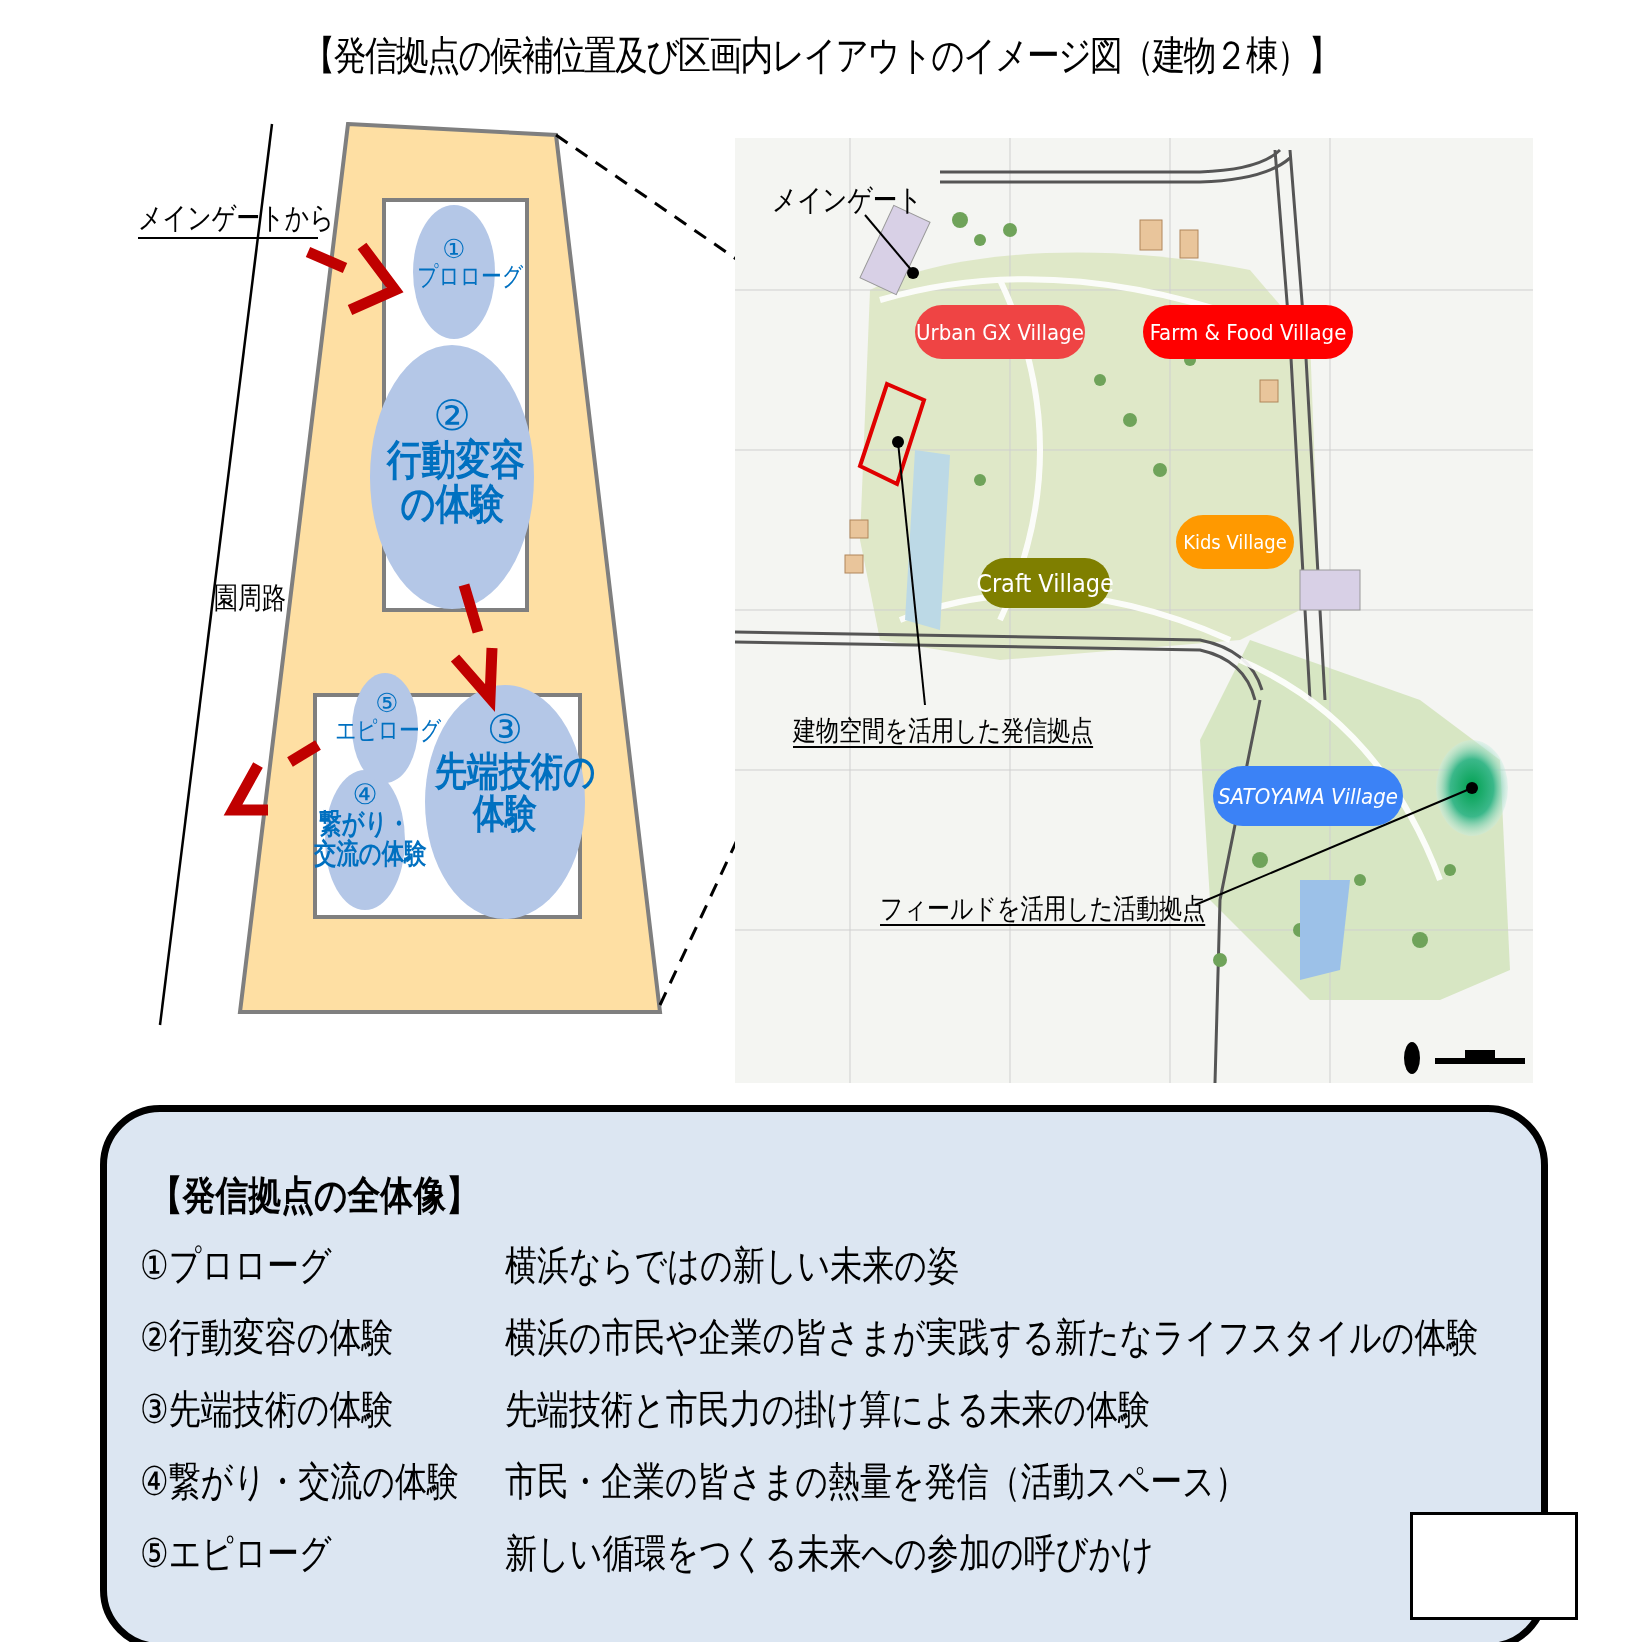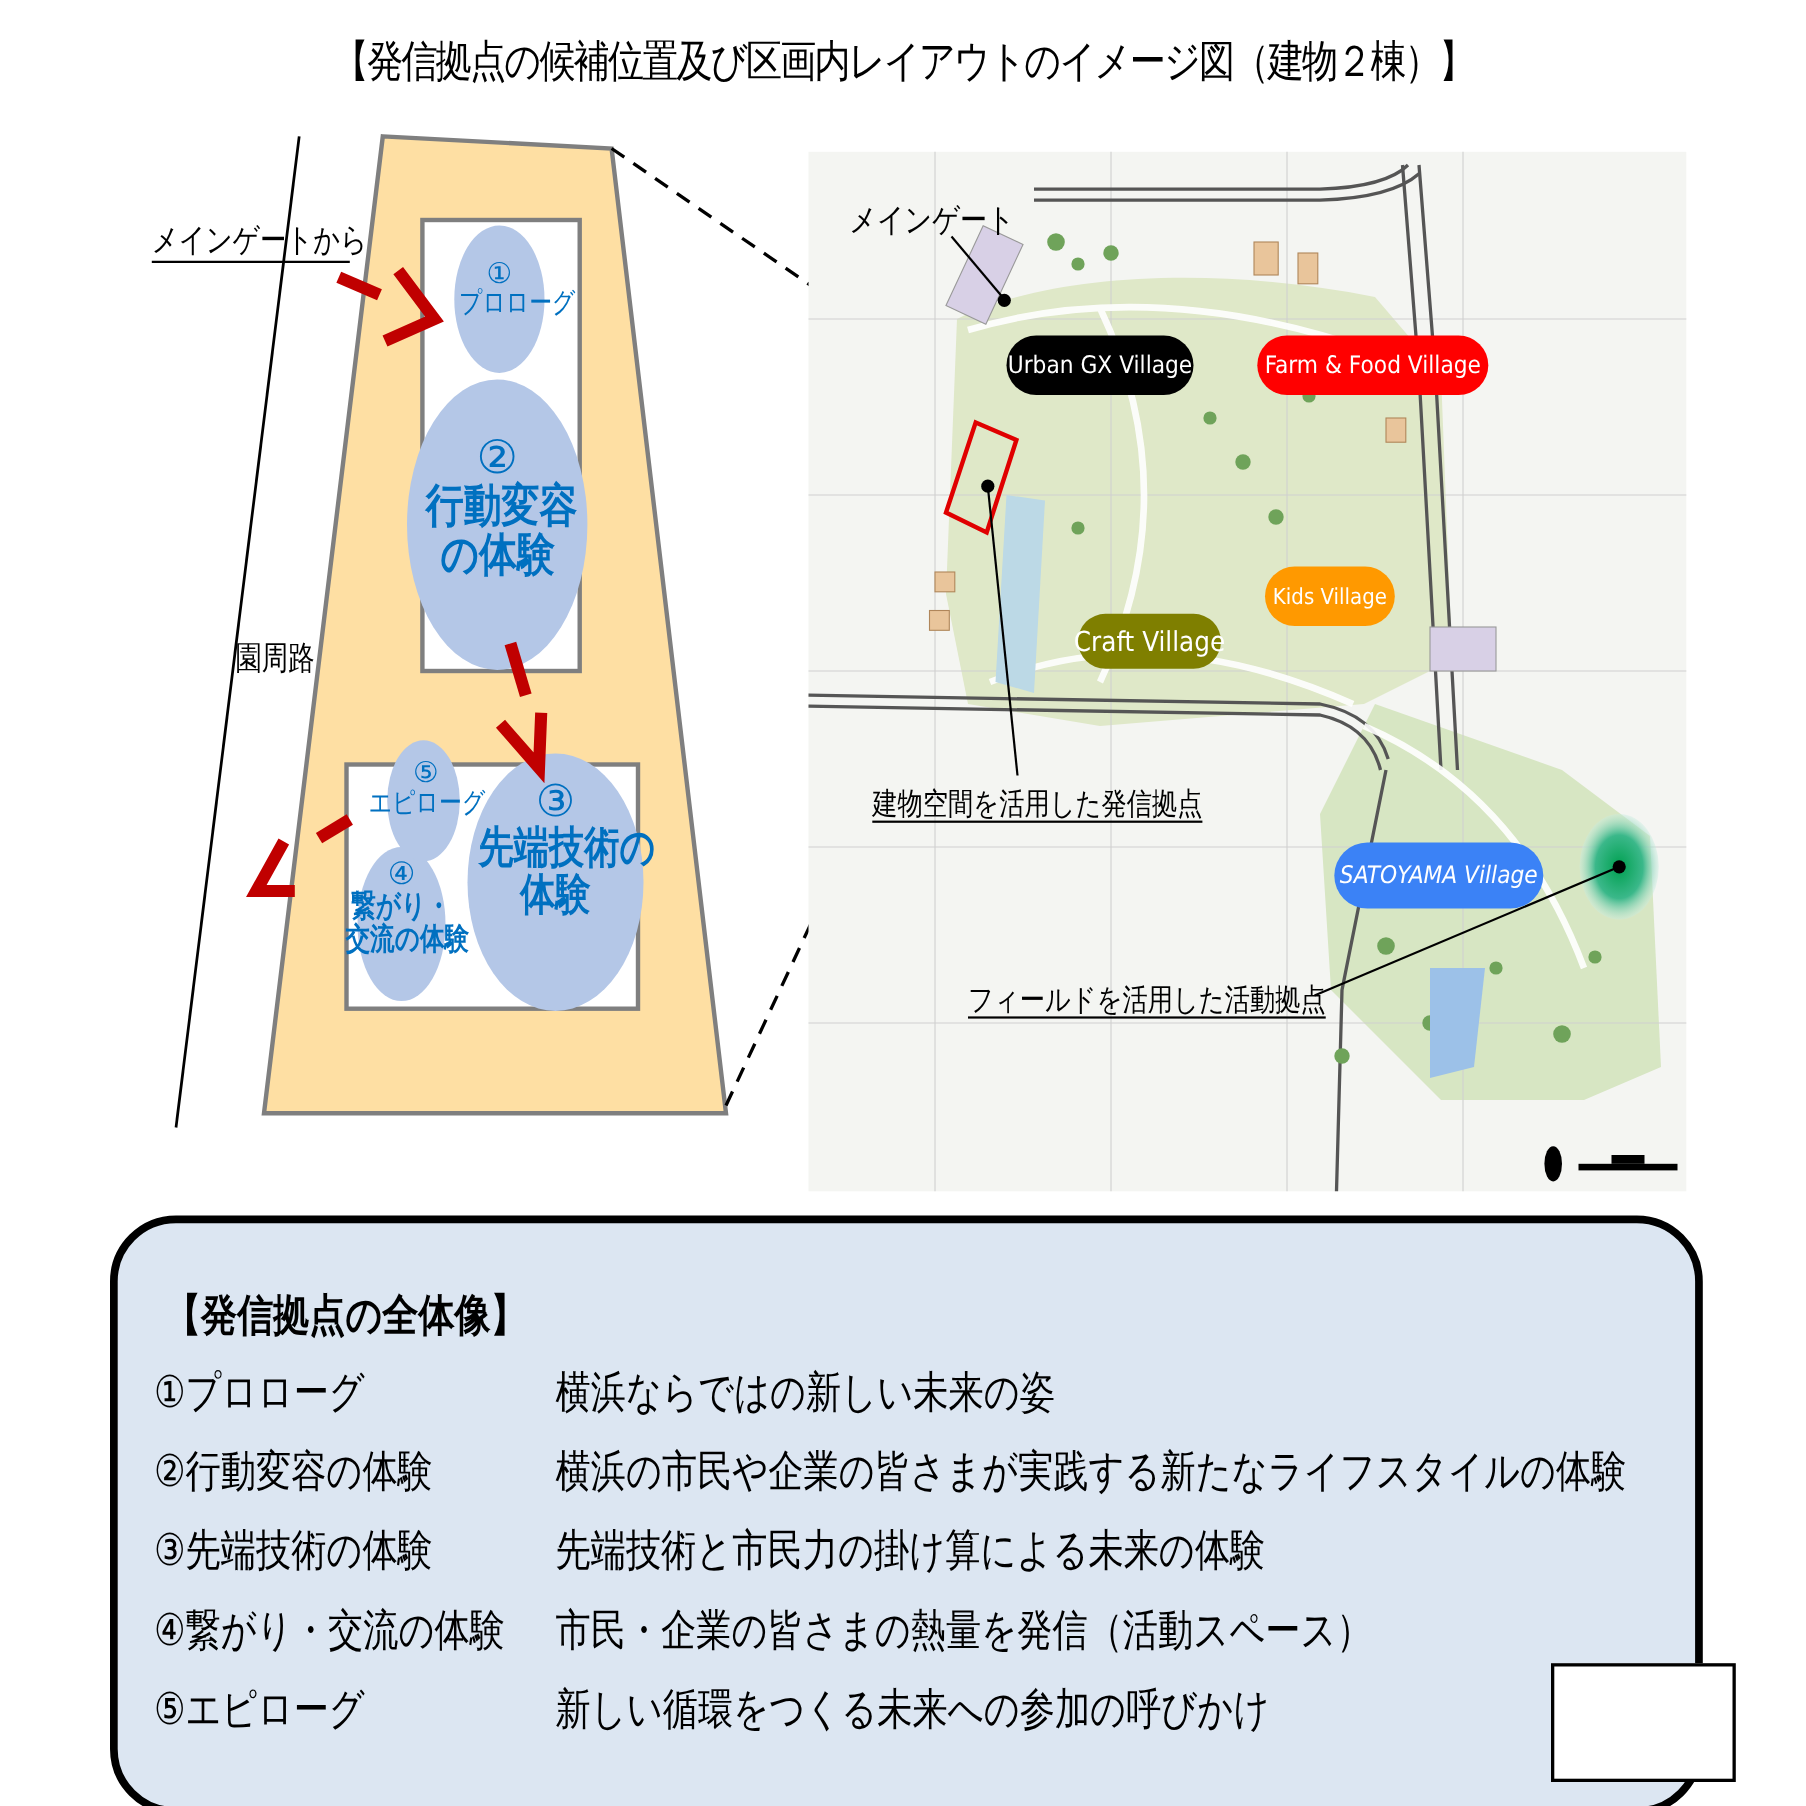--- a/index.html
+++ b/index.html
@@ -195,23 +195,23 @@
   <circle cx="1472" cy="788" r="6" fill="#000"></circle>
   <line x1="1472" y1="788" x2="1195" y2="905" stroke="#000" stroke-width="2"></line>
 
   <ellipse cx="1412" cy="1058" rx="8" ry="16" fill="#000"></ellipse>
   <rect x="1435" y="1058" width="90" height="6" fill="#000"></rect>
   <rect x="1465" y="1050" width="30" height="8" fill="#000"></rect>
 </svg>
 
 <div class="map-label" style="left:772px;top:180px;text-decoration:none;font-size:30px;">メインゲート</div>
 
-<div class="pill" style="left:915px;top:305px;width:170px;height:54px;background:#000000;">Urban GX Village</div>
+<div class="pill" style="left:915px;top:305px;width:170px;height:54px;background:#ef4444;">Urban GX Village</div>
 <div class="pill" style="left:1143px;top:305px;width:210px;height:54px;background:#ff0000;text-align:center;">Farm &amp; Food Village</div>
-<div class="pill" style="left:1150px;top:515px;width:118px;height:54px;background:#ff9900;font-size:20px;">Kids Village</div>
+<div class="pill" style="left:1176px;top:515px;width:118px;height:54px;background:#ff9900;font-size:20px;">Kids Village</div>
 <div class="pill" style="left:980px;top:558px;width:130px;height:50px;background:#7f7f00;font-size:25px;">Craft Village</div>
 <div class="pill" style="left:1213px;top:766px;width:190px;height:60px;background:#3b82f6;font-style:italic;">SATOYAMA Village</div>
 
 <div class="map-label" style="left:793px;top:712px;">建物空間を活用した発信拠点</div>
 <div class="map-label" style="left:880px;top:890px;">フィールドを活用した活動拠点</div>
 
 <div id="summary" class="abs"></div>
 <div id="summary-title" class="abs">【発信拠点の全体像】</div>
 
 <div class="sum-row" style="top:1238px;">

